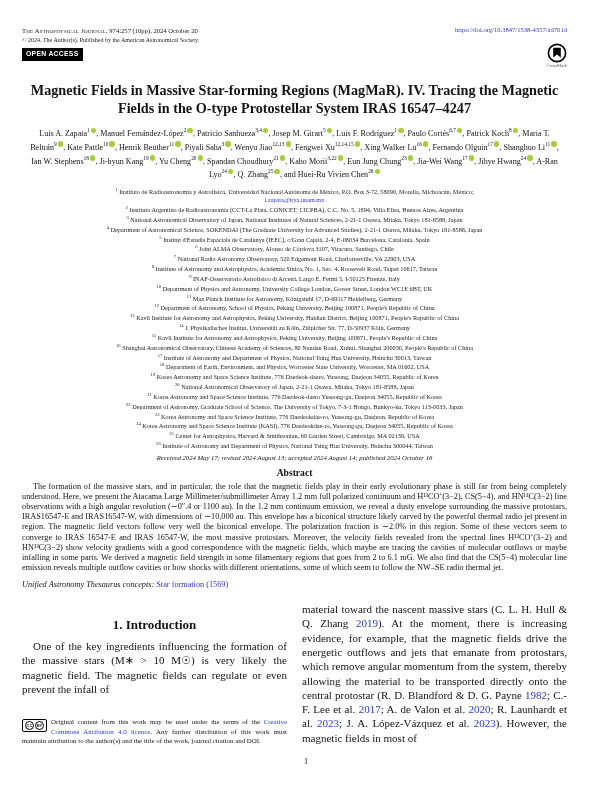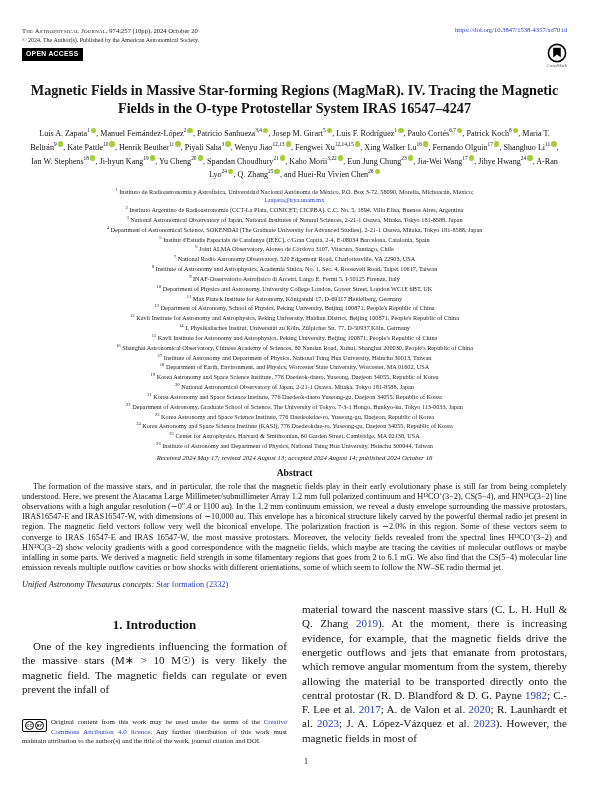--- a/index.html
+++ b/index.html
@@ -109,21 +109,21 @@
     <div><sup>25</sup> <span>Center for Astrophysics, Harvard &amp; Smithsonian, 60 Garden Street, Cambridge, MA 02138, USA</span></div>
     <div><sup>26</sup> <span>Institute of Astronomy and Department of Physics, National Tsing Hua University, Hsinchu 300044, Taiwan</span></div>
   </div>
 
   <div class="history">Received 2024 May 17; revised 2024 August 13; accepted 2024 August 14; published 2024 October 16</div>
 
   <div class="abs-heading">Abstract</div>
   <div class="abs-text">The formation of the massive stars, and in particular, the role that the magnetic fields play in their early evolutionary phase is still far from being completely understood. Here, we present the Atacama Large Millimeter/submillimeter Array 1.2 mm full polarized continuum and H¹³CO⁺(3−2), CS(5−4), and HN¹³C(3−2) line observations with a high angular resolution (∼0″.4 or 1100 au). In the 1.2 mm continuum emission, we reveal a dusty envelope surrounding the massive protostars, IRAS16547-E and IRAS16547-W, with dimensions of ∼10,000 au. This envelope has a biconical structure likely carved by the powerful thermal radio jet present in region. The magnetic field vectors follow very well the biconical envelope. The polarization fraction is ∼2.0% in this region. Some of these vectors seem to converge to IRAS 16547-E and IRAS 16547-W, the most massive protostars. Moreover, the velocity fields revealed from the spectral lines H¹³CO⁺(3−2) and HN¹³C(3−2) show velocity gradients with a good correspondence with the magnetic fields, which maybe are tracing the cavities of molecular outflows or maybe infalling in some parts. We derived a magnetic field strength in some filamentary regions that goes from 2 to 6.1 mG. We also find that the CS(5−4) molecular line emission reveals multiple outflow cavities or bow shocks with different orientations, some of which seem to follow the NW–SE radio thermal jet.</div>
 
   <div class="thesaurus">
-    <span class="label">Unified Astronomy Thesaurus concepts: </span><a class="link" href="#">Star formation (2332)</a>
+    <span class="label">Unified Astronomy Thesaurus concepts: </span><a class="link" href="#">Star formation (1569)</a>
   </div>
 
   <div class="cols">
     <div class="col">
       <div class="sec-heading">1. Introduction</div>
       <div class="body-text indent">One of the key ingredients influencing the formation of the massive stars (M∗ &gt; 10 M☉) is very likely the magnetic field. The magnetic fields can regulate or even prevent the infall of</div>
       <div class="footnote">
         <span class="cc-box">
           <span class="cc-circle">CC</span>
           <span class="cc-circle">BY</span>

